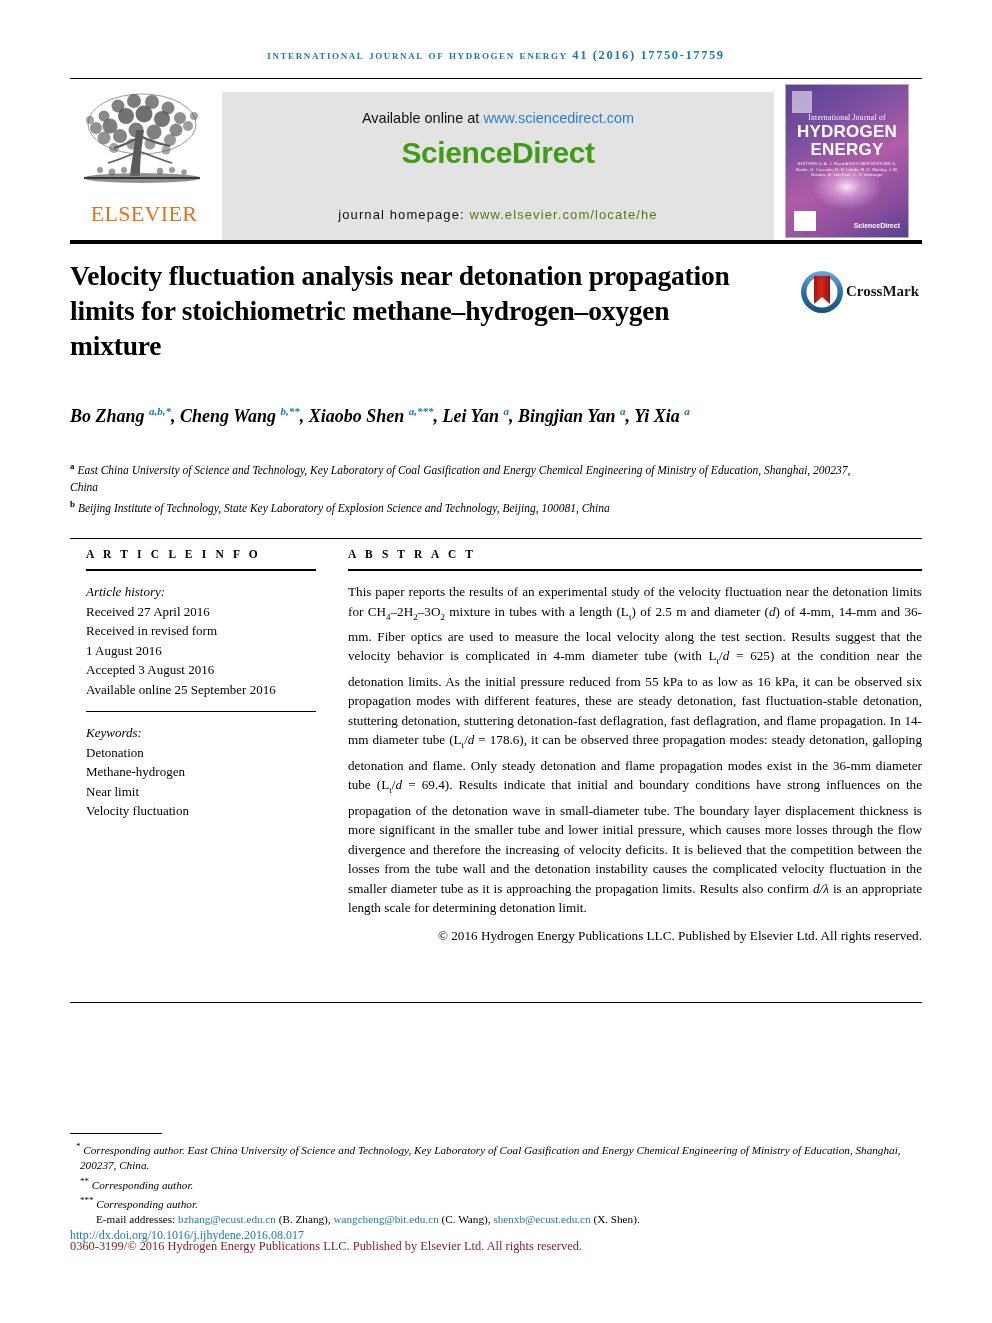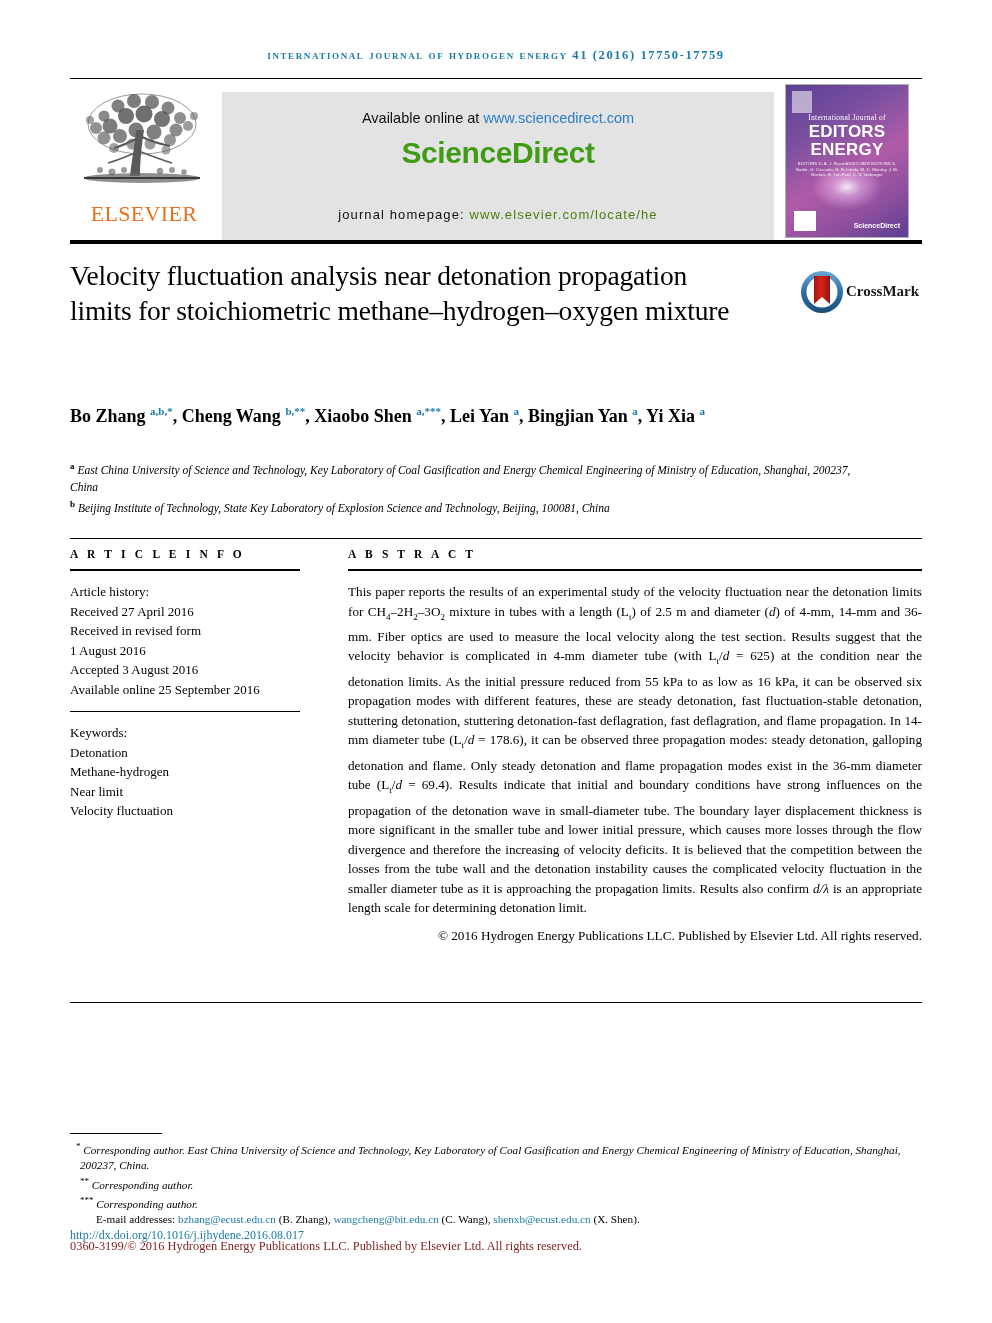--- a/index.html
+++ b/index.html
@@ -185,21 +185,21 @@
     font-weight: bold;
   }
 
   
   .title {
     position: absolute;
     left: 70px; top: 258px;
     width: 680px;
     font-family: "Liberation Serif", serif;
     font-size: 27.5px;
-    font-weight: normal;
+    font-weight: bold;
     line-height: 35px;
     letter-spacing: -0.2px;
   }
 
   .crossmark {
     position: absolute;
     left: 800px; top: 270px;
     width: 120px; height: 48px;
   }
   .crossmark-label {
@@ -210,41 +210,42 @@
     font-weight: bold;
     color: #1a1a1a;
   }
 
   
   .authors {
     position: absolute;
     left: 70px; top: 398px;
     width: 700px;
     font-family: "Liberation Serif", serif;
+    font-style: italic;
     font-weight: bold;
     font-size: 18px;
     line-height: 26px;
   }
   .authors sup { color: #1a7aa8; font-size: 11px; font-weight: bold; }
 
   .affiliations {
     position: absolute;
     left: 70px; top: 458px;
     width: 800px;
     font-family: "Liberation Serif", serif;
     font-style: italic;
     font-size: 11.5px;
     line-height: 17px;
   }
   .affiliations sup { font-style: normal; font-weight: bold; font-size: 9px; }
 
   
   .col-info {
     position: absolute;
-    left: 70px; top: 548px;
+    left: 86px; top: 548px;
     width: 230px;
   }
   .col-abs {
     position: absolute;
     left: 348px; top: 548px;
     width: 574px;
   }
   .sec-head {
     font-family: "Liberation Serif", serif;
     font-size: 11.5px;
@@ -260,21 +261,21 @@
   .hr-sec-thin {
     height: 1px;
     background: #000;
     margin: 12px 0 11px 0;
   }
   .info-text {
     font-family: "Liberation Serif", serif;
     font-size: 13px;
     line-height: 19.5px;
   }
-  .info-text .it { }
+  .info-text .it { font-style: italic; }
   .abstract {
     font-family: "Liberation Serif", serif;
     font-size: 13.2px;
     line-height: 19.6px;
     text-align: justify;
   }
   .abstract sub { font-size: 9px; }
   .abstract .it { font-style: italic; }
   .copyright {
     font-family: "Liberation Serif", serif;
@@ -386,21 +387,21 @@
       <div class="sd-logo">ScienceDirect</div>
       <div class="sd-homepage">
         <span>journal homepage: </span><span class="lnk">www.elsevier.com/locate/he</span>
       </div>
     </div>
 
     <div class="cover">
       <div class="cover-glow"></div>
       <div class="cover-topbar"></div>
       <div class="cover-small">International Journal of</div>
-      <div class="cover-big1">EDITORS</div>
+      <div class="cover-big1">HYDROGEN</div>
       <div class="cover-big2">ENERGY</div>
       <div class="cover-editors">EDITORS  D. A. J. Rand
 ASSOCIATE EDITORS  S. Barbir, G. Cacciola, H. R. Ishida, M. D. Manley, J. M. Bockris, E. Lim Fuel, C. V. Vorburger</div>
       <div class="cover-grid"></div>
       <div class="cover-sd">ScienceDirect</div>
     </div>
 
   </div>
 
   <div class="rule-thick" style="top:240px;"></div>

